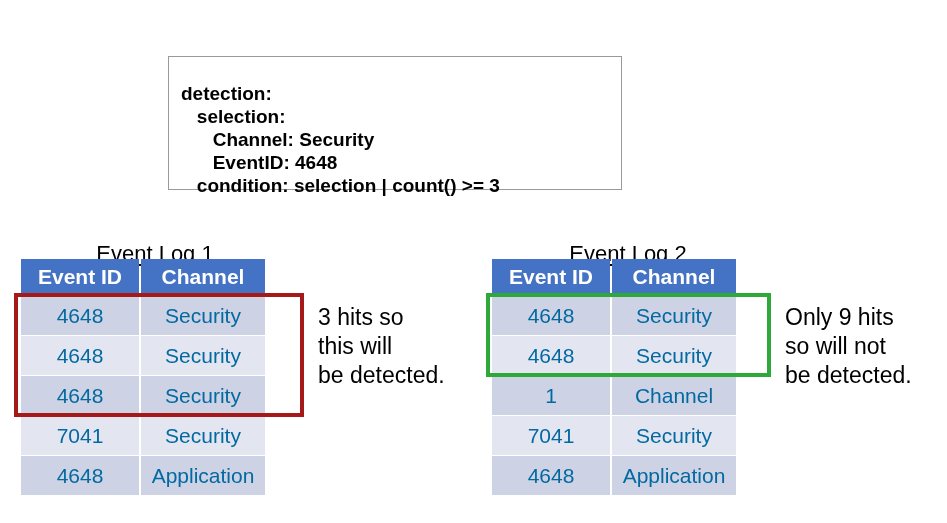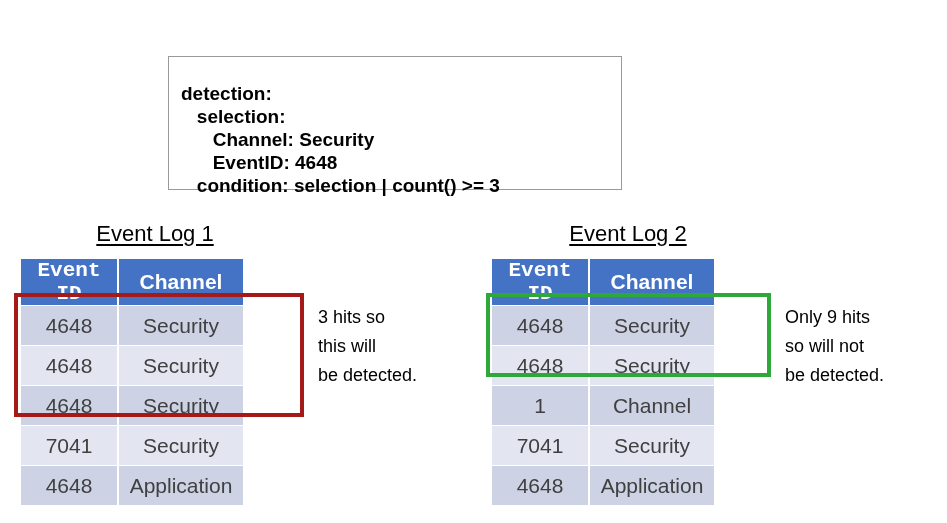--- a/index.html
+++ b/index.html
@@ -53,20 +53,21 @@
 
   
   .log-title {
     position: absolute;
     text-align: center;
     font-size: 22px;
     line-height: 28px;
     text-decoration: underline;
     text-underline-offset: 3px;
     white-space: nowrap;
+    margin-top: 20px;
   }
   .evt-table {
     position: absolute;
     border-collapse: separate;
     border-spacing: 2px 1px;
     table-layout: fixed;
   }
   .evt-table th {
     background: #4472C4;
     color: #ffffff;
@@ -77,25 +78,25 @@
     text-align: center;
     border: none;
   }
   .evt-table td {
     font-size: 21px;
     font-weight: normal;
     height: 39px;
     padding: 0;
     text-align: center;
     border: none;
-    color: #404040;
+    color: #0369a1;
   }
   .evt-table tr.row-dark td { background: #CDD2E4; }
   .evt-table tr.row-light td { background: #E3E6F1; }
-  .col-id { width: 96px; font-family: Liberation Mono, monospace; }
+  .col-id { width: 118px; }
   .col-ch { width: 124px; }
 
   
   .hl-box {
     position: absolute;
     box-sizing: border-box;
     pointer-events: none;
   }
   #hl-red {
     border: 4px solid #A51919;
@@ -108,21 +109,21 @@
     border: 4px solid #2EA838;
     left: 486px;
     top: 293px;
     width: 285px;
     height: 84px;
   }
 
   
   .annotation {
     position: absolute;
-    font-size: 18px;
+    font-size: 23px;
     line-height: 29px;
     white-space: pre-line;
   }
   #note-1 { left: 318px; top: 303px; }
   #note-2 { left: 785px; top: 303px; }
 </style>
 </head>
 <body>
 
 <div id="rule-title">Rule File</div>

